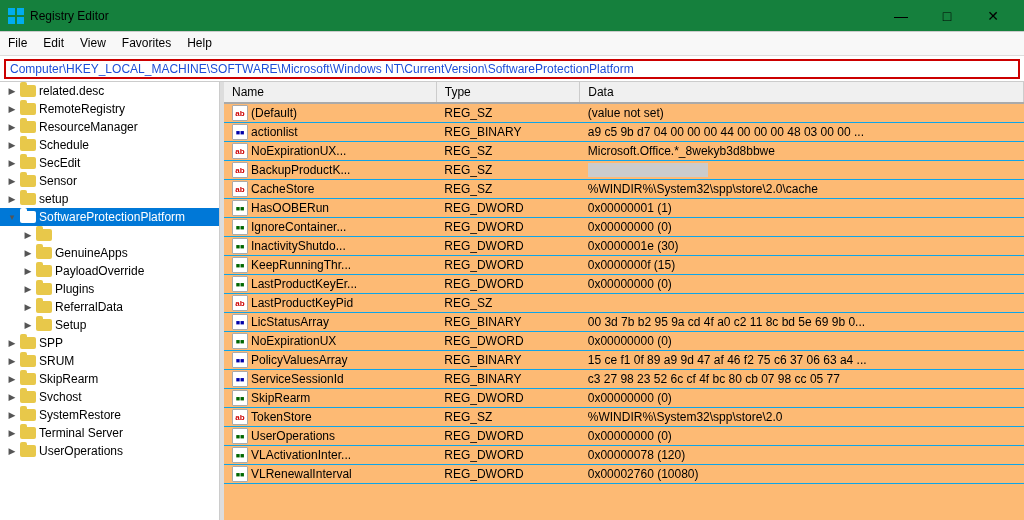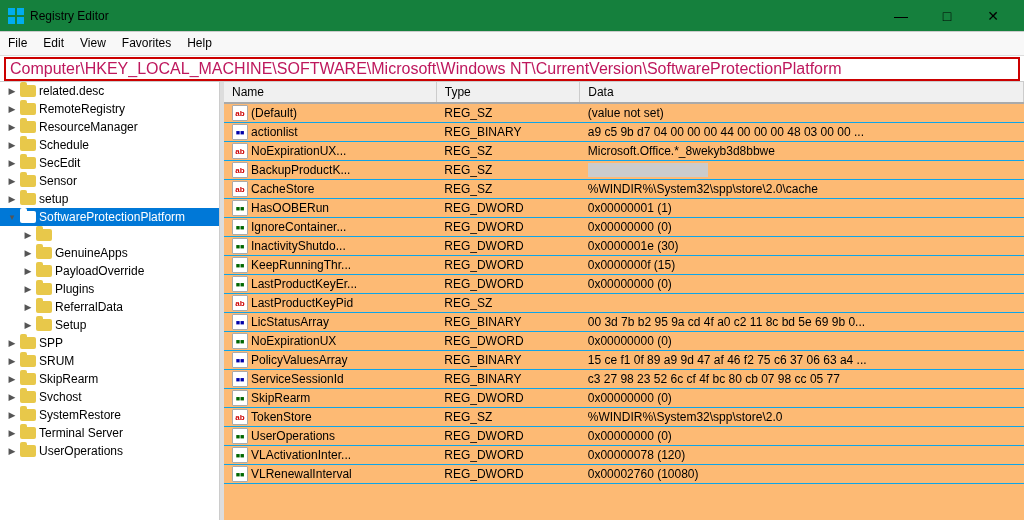--- a/index.html
+++ b/index.html
@@ -66,24 +66,24 @@
       align-items: center;
       padding: 2px 4px;
       border-bottom: 1px solid #ccc;
       background: #fff;
       height: 26px;
     }
     .address-input {
       flex: 1;
       border: 2px solid #cc0000;
       padding: 1px 4px;
-      font-size: 16px;
+      font-size: 12px;
       font-family: inherit;
       background: #fff;
-      color: #be185d;
+      color: #1d4ed8;
       outline: none;
     }
 
     
     .main {
       display: flex;
       height: calc(520px - 32px - 24px - 26px);
       overflow: hidden;
     }
 

